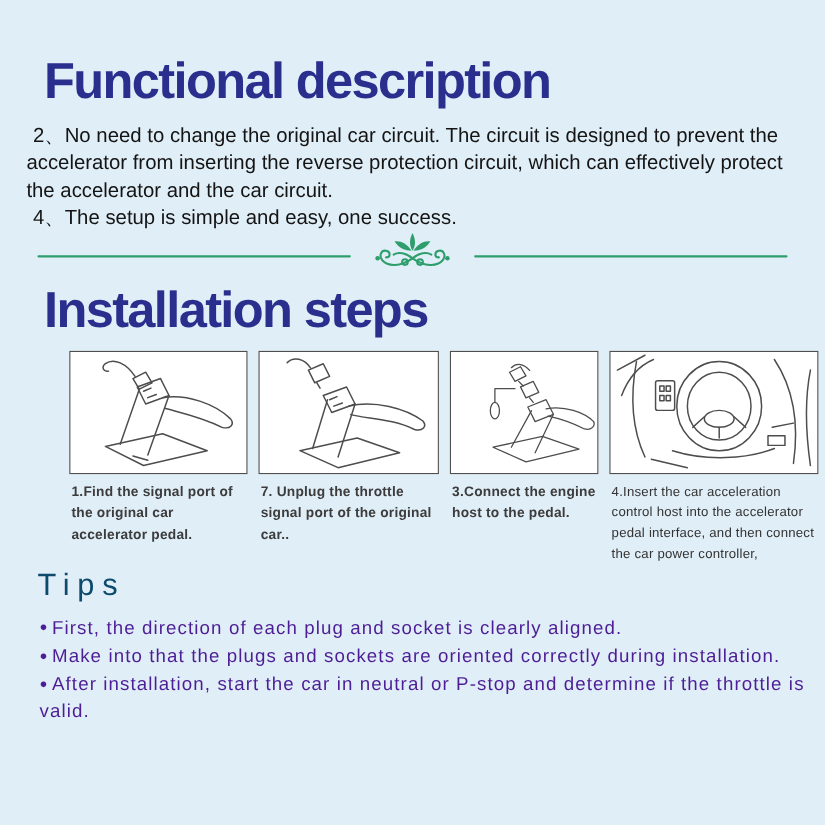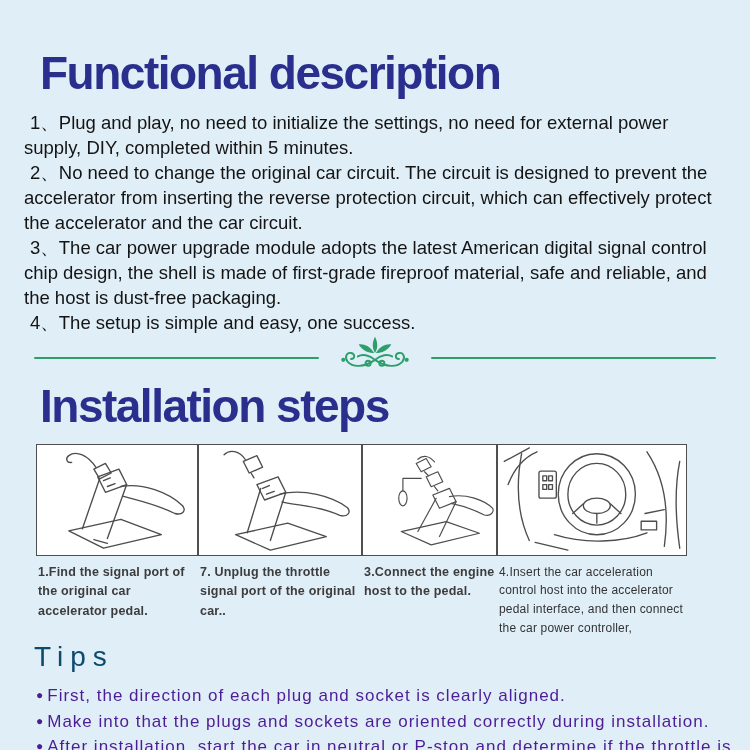--- a/index.html
+++ b/index.html
@@ -20,21 +20,21 @@
     margin:0;font-size:18.5px;line-height:25px;color:#141414;
     text-indent:6px;
   }
   .divider{
     display:flex;align-items:center;
     margin:6px 34px 0 34px;height:34px;
   }
   .divider .dline{flex:1;height:2px;background:#2e9e6c;border-radius:1px;}
   .divider svg{position:relative;top:-5px;flex:0 0 auto;}
   .steps{
-    display:flex;margin:14px 6px 0 36px;align-items:flex-start;
+    display:flex;margin:14px 6px 0 36px;gap:10px;align-items:flex-start;justify-content:flex-end;
   }
   .step{display:flex;flex-direction:column;}
   .step:nth-child(1){width:162px;}
   .step:nth-child(2){width:164px;}
   .step:nth-child(3){width:135px;}
   .step:nth-child(4){width:190px;}
   .imgbox{
     background:#ffffff;border:1.5px solid #4f4f4f;
     height:112px;display:flex;align-items:center;justify-content:center;
     box-sizing:border-box;width:100%;
@@ -58,23 +58,21 @@
   .lineart{stroke:#4d4d4d;stroke-width:1.4;fill:none;stroke-linecap:round;stroke-linejoin:round;}
 </style>
 </head>
 <body>
 
 <div class="page">
 
   <h1 class="big-title">Functional description</h1>
 
   <div class="para-list">
-    <p>1、Plug and play, no need to initialize the settings, no need for external power supply, DIY, completed within 5 minutes.</p>
     <p>2、No need to change the original car circuit. The circuit is designed to prevent the accelerator from inserting the reverse protection circuit, which can effectively protect the accelerator and the car circuit.</p>
-    <p>3、The car power upgrade module adopts the latest American digital signal control chip design, the shell is made of first-grade fireproof material, safe and reliable, and the host is dust-free packaging.</p>
     <p>4、The setup is simple and easy, one success.</p>
   </div>
 
   <div class="divider">
     <span class="dline"></span>
     <svg width="112" height="36" viewBox="0 0 130 42">
       <g fill="none" stroke="#2e9e6c" stroke-width="2.2" stroke-linecap="round">
         <path d="M65 29 C52 38 39 38 33 31 C29 26 32 20 37 21 C42 22 42 28 37 28"></path>
         <path d="M65 29 C78 38 91 38 97 31 C101 26 98 20 93 21 C88 22 88 28 93 28"></path>
         <path d="M65 29 C58 23 50 22 45 25"></path>

